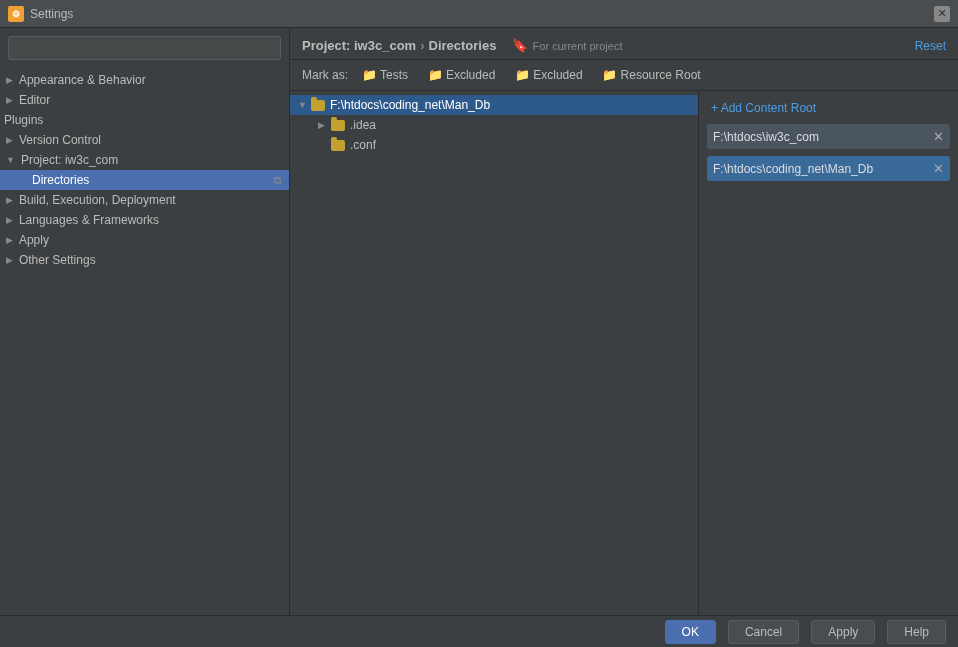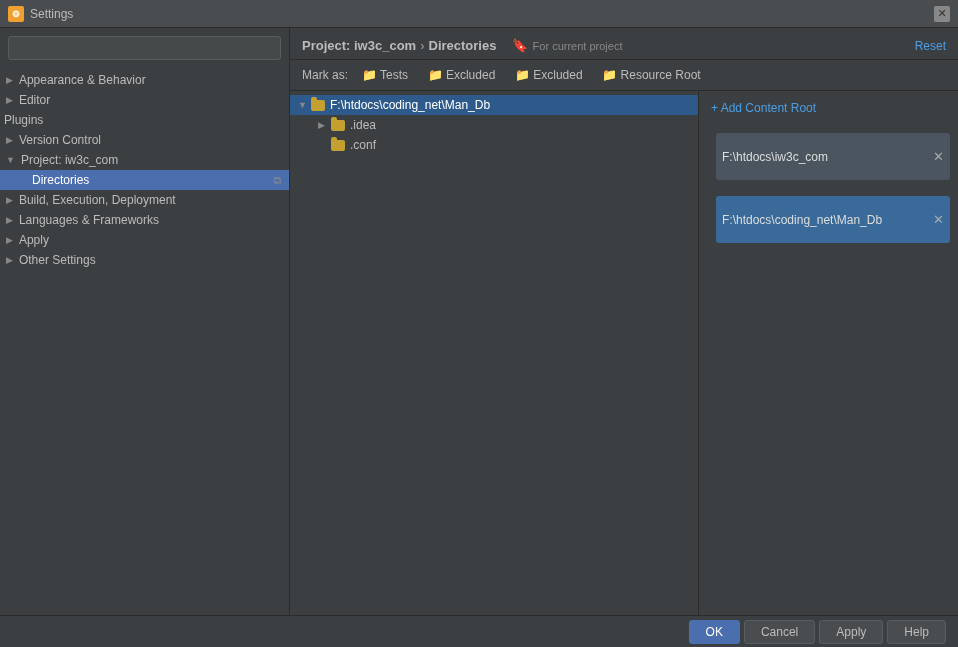--- a/index.html
+++ b/index.html
@@ -244,62 +244,61 @@
       color: #ffffff;
     }
 
     
     .right-panel {
       width: 260px;
       padding: 8px;
       border-left: 1px solid #2b2b2b;
       display: flex;
       flex-direction: column;
-      gap: 16px;
+      gap: 7px;
     }
     .add-content-root {
       display: flex;
       align-items: center;
       gap: 4px;
       color: #4b9de6;
       font-size: 12px;
       cursor: pointer;
       padding: 2px 4px;
     }
     .path-entry {
       display: flex;
       align-items: center;
       background: #4a5560;
       border-radius: 3px;
-      padding: 16px 6px;
+      padding: 5px 6px;
       font-size: 12px;
       color: #dddddd;
       justify-content: space-between;
-      margin-left: 9px;
     }
     .path-entry .close-x {
       color: #aaa;
       cursor: pointer;
       font-size: 13px;
       margin-left: 8px;
     }
     .path-entry.highlighted {
       background: #3a6a9a;
     }
 
     
     .bottom-bar {
       height: 32px;
       background: #3c3f41;
       border-top: 1px solid #2b2b2b;
       display: flex;
       align-items: center;
       justify-content: flex-end;
       padding: 12px 12px;
-      gap: 4px;
+      gap: 12px;
     }
     .btn {
       padding: 4px 16px;
       border-radius: 3px;
       font-size: 12px;
       cursor: pointer;
       font-family: inherit;
       border: 1px solid #5a5d5f;
       background: #4a4d4f;
       color: #bbbbbb;

